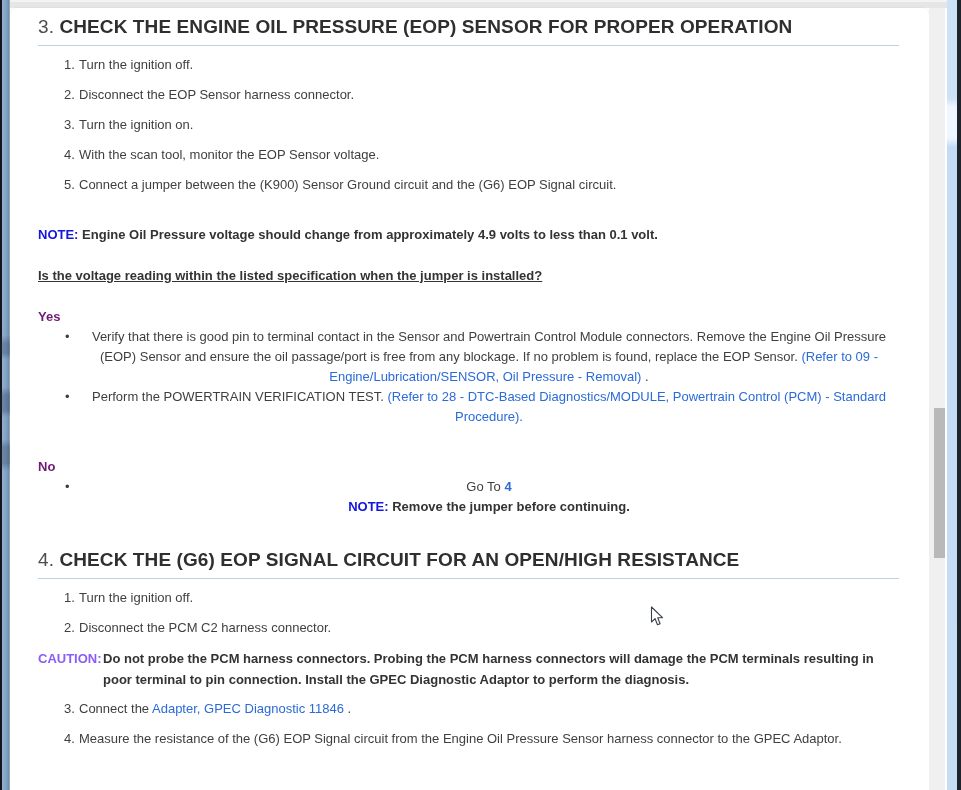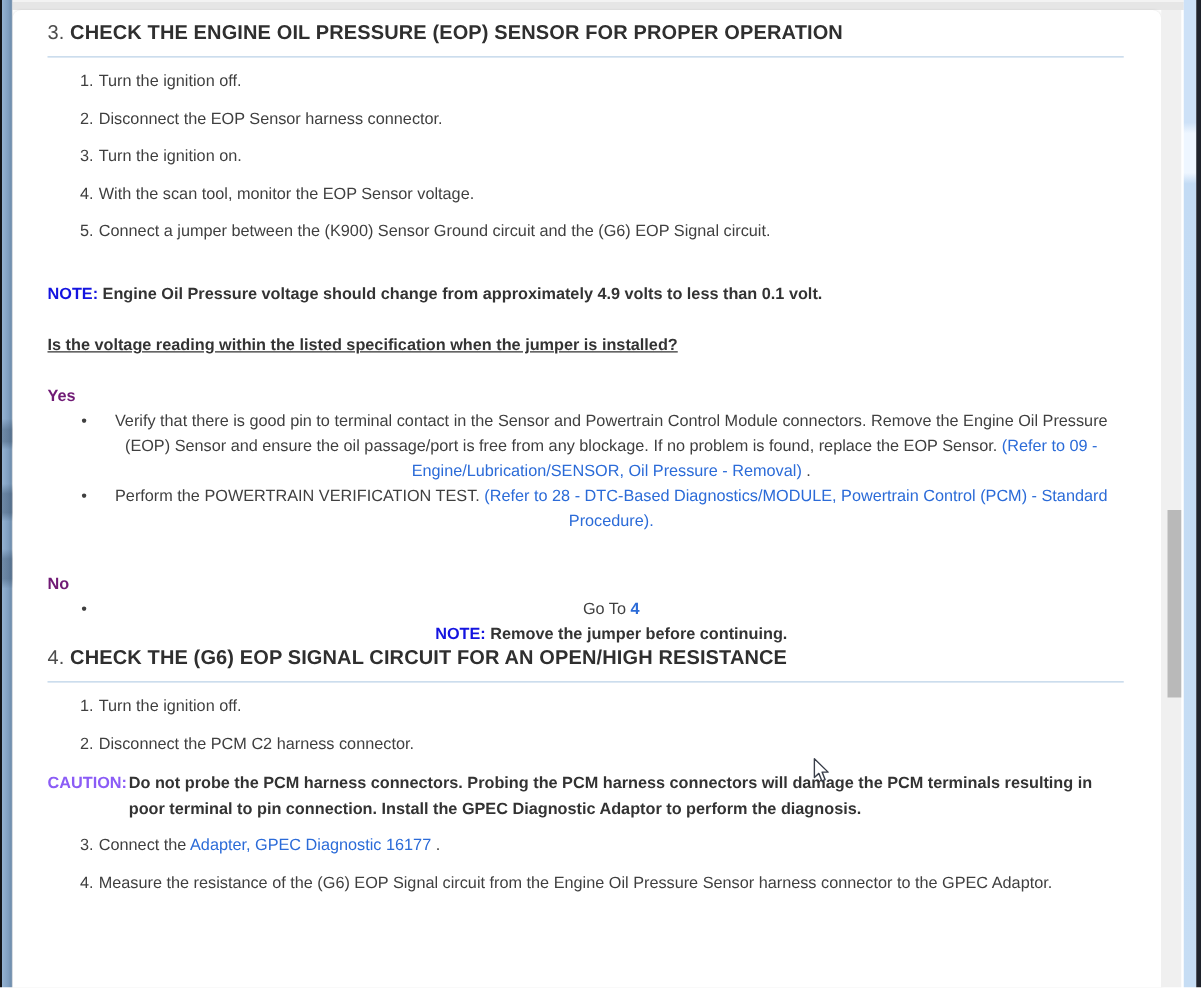--- a/index.html
+++ b/index.html
@@ -53,23 +53,23 @@
   
   .card {
     position: absolute; left: 10px; top: 8px; width: 919px; height: 782px;
     box-sizing: border-box;
     background: #ffffff;
     border-radius: 7px 7px 0 0;
     box-shadow: 0 0 2px rgba(0,0,0,.10);
     padding: 9px 30px 0 28px;
     font-size: 13px; color: #3f3f3f;
   }
-  .sec-heading { margin: 0; font-size: 16px; line-height: 20px; font-weight: 700; color: #2f2f2f; letter-spacing: .1px; }
+  .sec-heading { margin: 0; font-size: 19px; line-height: 20px; font-weight: 700; color: #2f2f2f; letter-spacing: .1px; }
   .sec-heading .sec-num { font-weight: 400; color: #4d4d4d; }
-  .sec4 .sec-heading { }
+  .sec4 .sec-heading { margin-top: 33px; }
   .rule { border: 0; border-top: 1px solid #bcd2e8; margin: 8px 0 0 0; }
 
   ol.steps, ul.bullets { list-style: none; margin: 9px 0 0 0; padding: 0; }
   ol.steps li { position: relative; padding-left: 41px; line-height: 20px; margin: 0 0 10px 0; }
   ol.steps li .num { position: absolute; left: 26px; }
 
   .note { margin: 30px 0 0 0; line-height: 20px; font-weight: 700; color: #333333; }
   .note-label { color: #1414e0; font-weight: 700; }
   .question { margin: 21px 0 0 0; line-height: 20px; font-weight: 700; color: #333333; text-decoration: underline; }
   .answer-label { margin: 21px 0 0 0; line-height: 20px; font-weight: 700; color: #701a75; }
@@ -135,21 +135,21 @@
       <hr class="rule">
 
       <ol class="steps">
         <li><span class="num">1.</span><span class="txt">Turn the ignition off.</span></li>
         <li><span class="num">2.</span><span class="txt">Disconnect the PCM C2 harness connector.</span></li>
       </ol>
 
       <div class="caution"><span class="caution-label">CAUTION:</span><span class="caution-text">Do not probe the PCM harness connectors. Probing the PCM harness connectors will damage the PCM terminals resulting in poor terminal to pin connection. Install the GPEC Diagnostic Adaptor to perform the diagnosis.</span></div>
 
       <ol class="steps steps2">
-        <li><span class="num">3.</span><span class="txt"><span class="seg-plain">Connect the </span><span class="seg-link">Adapter, GPEC Diagnostic 16177</span><span class="seg-plain"> .</span></span></li>
+        <li><span class="num">3.</span><span class="txt"><span class="seg-plain">Connect the </span><span class="seg-link">Adapter, GPEC Diagnostic 11846</span><span class="seg-plain"> .</span></span></li>
         <li><span class="num">4.</span><span class="txt"><span class="seg-plain">Measure the resistance of the (G6) EOP Signal circuit from the Engine Oil Pressure Sensor harness connector to the GPEC Adaptor.</span></span></li>
       </ol>
     </section>
 
   </div>
 
   <div class="right-track"></div>
   <div class="scroll-thumb"></div>
   <div class="right-blue-strip"></div>
   <div class="right-dark-edge"></div>

